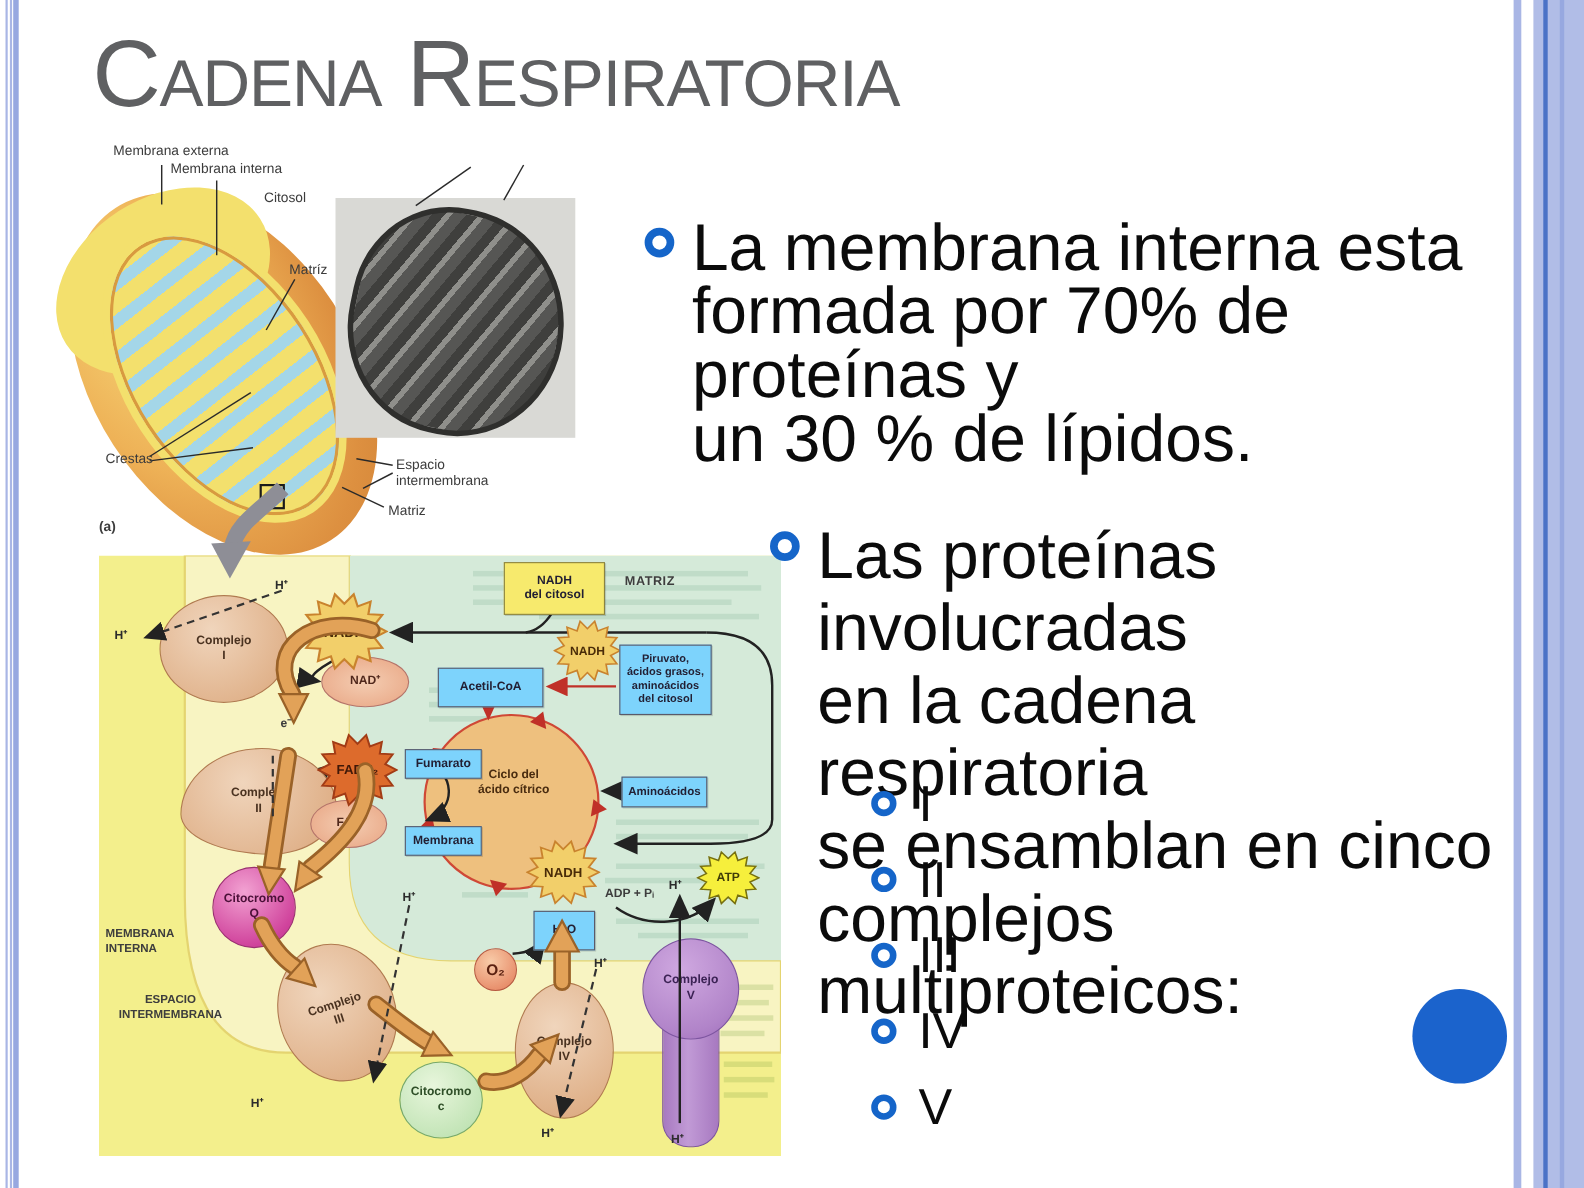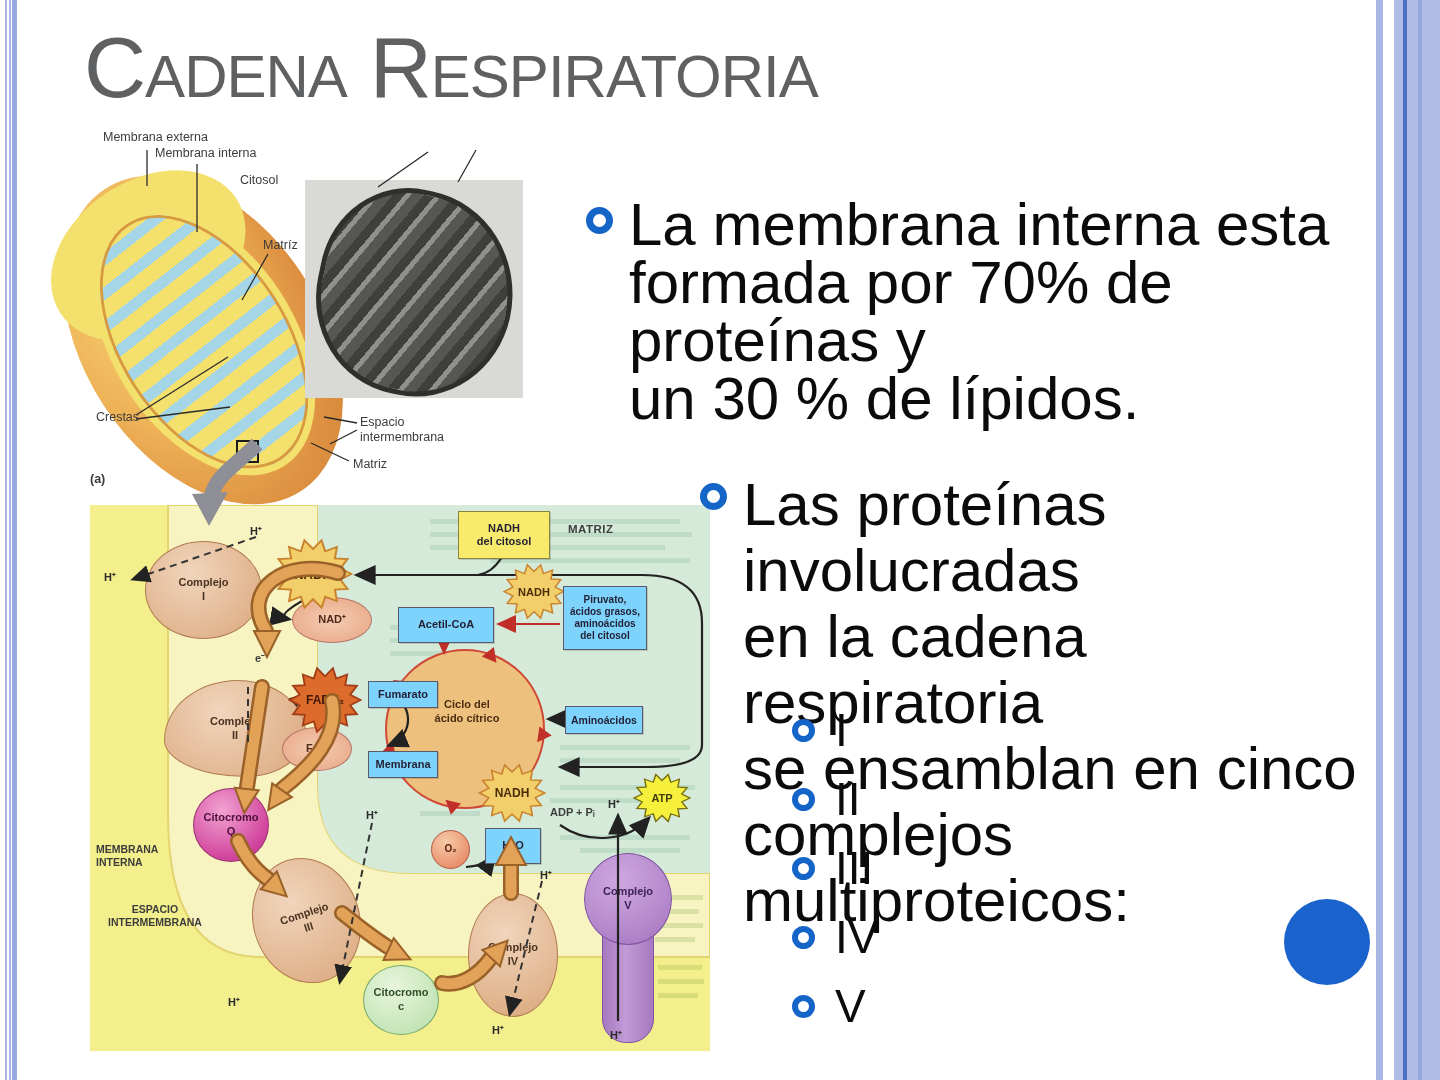--- a/index.html
+++ b/index.html
@@ -71,21 +71,21 @@
   #c3{left:163px;top:352px;width:105px;height:125px;border-radius:50%;transform:rotate(-18deg);}
   #c4{left:378px;top:388px;width:88px;height:122px;border-radius:50%;}
   #c5h{left:494px;top:348px;width:86px;height:90px;border-radius:50%;
        background:radial-gradient(circle at 40% 30%,#cfa8e0,#b184c9 70%,#9e6cba);border-color:#7d55a0;color:#3c2355;}
   #c5s{left:512px;top:420px;width:50px;height:116px;border-radius:0 0 24px 24px;z-index:1;
        background:linear-gradient(90deg,#a779c0,#c19ad6 45%,#a779c0);border:1.6px solid #7d55a0;position:absolute;}
   #coq{left:103px;top:283px;width:74px;height:72px;border-radius:50%;
        background:radial-gradient(circle at 38% 30%,#f2a2d2,#d0439c 72%,#b82f88);border-color:#993070;color:#4b1038;}
   #cyt{left:273px;top:460px;width:74px;height:68px;border-radius:50%;
        background:radial-gradient(circle at 40% 32%,#e8f6dc,#c2e4b6 75%,#aed7a2);border-color:#76a86a;color:#2f4f28;}
-  #o2{left:341px;top:325px;width:37px;height:37px;border-radius:50%;font-size:10px;
+  #o2{left:341px;top:357px;width:37px;height:37px;border-radius:50%;font-size:14px;
       background:radial-gradient(circle at 38% 30%,#f8cba8,#e88f6c 75%);border-color:#b65840;color:#5a2010;}
   #nad{left:202px;top:92px;width:78px;height:44px;border-radius:50%;
        background:radial-gradient(#f4cdb2,#e8a482);border-color:#b4746a;color:#50281c;text-align:right;}
   #fad{left:192px;top:222px;width:68px;height:42px;border-radius:50%;
        background:radial-gradient(#f4cdb2,#e8a482);border-color:#b4746a;color:#50281c;}
   .burst{position:absolute;display:flex;align-items:center;justify-content:center;text-align:center;font-weight:800;z-index:2;}
   .burst svg{position:absolute;inset:0;width:100%;height:100%;}
   .burst span{position:relative;z-index:1;}
   .burst.y polygon{fill:#f2cf6a;stroke:#c9832e;stroke-width:2.5;} .burst.y{color:#4a2c08;}
   .burst.o polygon{fill:#dd6b2c;stroke:#a23c16;stroke-width:2.5;} .burst.o{color:#401808;}

